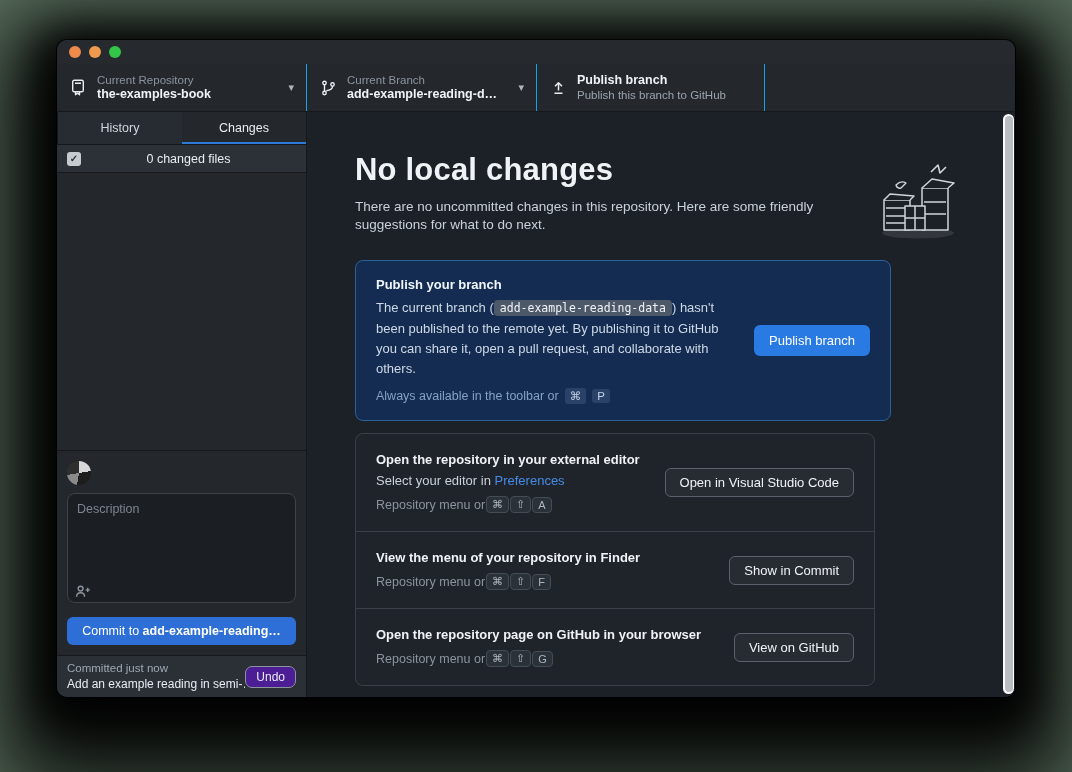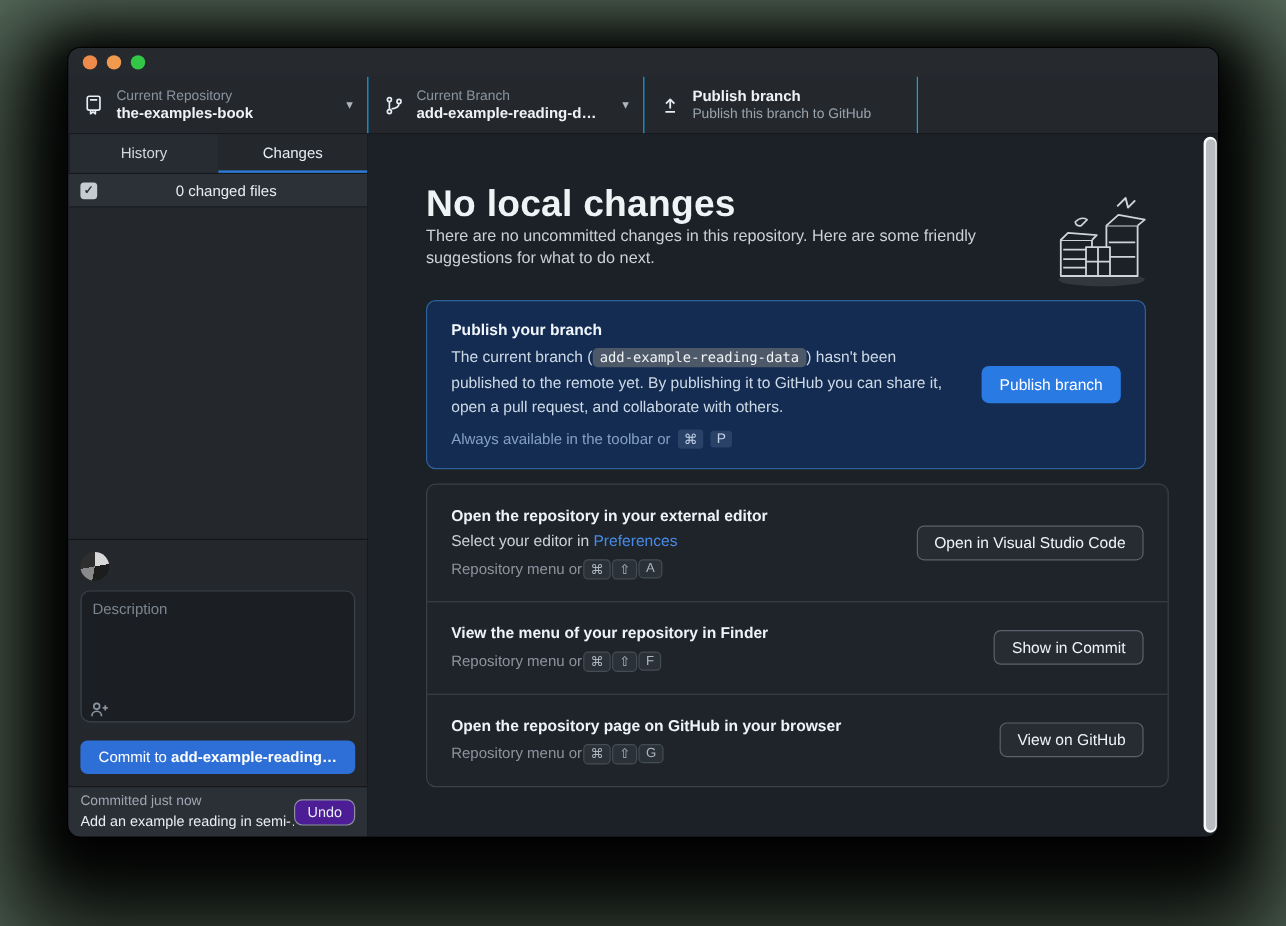--- a/index.html
+++ b/index.html
@@ -58,33 +58,33 @@
   .commit-btn { margin-top:10px; width:100%; height:28px; background:#2e6fd7; border:none; border-radius:6px; color:#fff; font-size:12.5px; cursor:pointer; font-family:"Liberation Sans", sans-serif; white-space:nowrap; overflow:hidden; }
   .commit-btn b { font-weight:bold; }
   .committed-row { flex:0 0 auto; height:42px; background:#2b3036; border-top:1px solid #15171b; display:flex; align-items:center; padding:0 10px; }
   .committed-text { flex:1; min-width:0; line-height:1.35; }
   .committed-status { font-size:11.5px; color:#9ea7b3; white-space:nowrap; }
   .committed-msg { font-size:12px; color:#e6edf3; white-space:nowrap; overflow:hidden; }
   .undo-btn { flex:0 0 auto; background:#4c1d95; border:1px solid #8b949e; border-radius:7px; color:#e6edf3; font-size:12px; padding:3px 10px; cursor:pointer; font-family:"Liberation Sans", sans-serif; }
   
   .main { flex:1; background:#1c2127; position:relative; padding:40px 60px 0 48px; min-width:0; }
   .h1 { font-size:31px; font-weight:700; color:#f0f3f6; letter-spacing:.2px; }
-  .subtitle { font-size:13.5px; color:#c9d1d9; max-width:520px; line-height:1.35; }
+  .subtitle { margin-top:10px; font-size:13.5px; color:#c9d1d9; max-width:520px; line-height:1.35; }
   .illustration { position:absolute; top:44px; right:53px; }
   
-  .publish-panel { margin-top:26px; width:600px; background:#142c52; border:1px solid #2e6098; border-radius:8px; padding:16px 20px; display:flex; align-items:center;justify-content:flex-end; }
+  .publish-panel { margin-top:26px; width:536px; background:#142c52; border:1px solid #2e6098; border-radius:8px; padding:16px 20px; display:flex; align-items:center;justify-content:flex-end; }
   .pp-text { flex:1; min-width:0; padding-right:16px; }
   .pp-title { font-size:13px; font-weight:bold; color:#f0f6fc; }
   .pp-body { margin-top:6px; font-size:13px; color:#cdd9e5; line-height:1.55; max-width:420px; }
   .chip { font-family:"DejaVu Sans Mono", monospace; font-size:11.5px; background:#4d5968; color:#f0f3f6; border-radius:4px; padding:1px 6px; }
   .pp-footer { margin-top:9px; font-size:12.5px; color:#85a0c2; display:flex; align-items:center; gap:6px; }
   .bluekey { background:rgba(99,125,160,.28); border-radius:3px; padding:1px 5px; font-size:11.5px; color:#c4d3e8; }
   .primary-btn { flex:0 0 auto; background:#2a7ae4; border:none; border-radius:6px; color:#fff; font-size:13px; padding:8px 15px; cursor:pointer; font-family:"Liberation Sans", sans-serif; }
   
-  .suggest-group { margin-top:12px; width:619px; border:1px solid #3a4048; border-radius:8px; background:#1f242b; }
+  .suggest-group { margin-top:12px; width:520px; border:1px solid #3a4048; border-radius:8px; background:#1f242b; }
   .suggest-row { display:flex; align-items:center; padding:18px 20px; }
   .suggest-row + .suggest-row { border-top:1px solid #3a4048; }
   .sr-text { flex:1; min-width:0; padding-right:14px; }
   .sr-title { font-size:13px; font-weight:bold; color:#f0f3f6; }
   .sr-line2 { margin-top:6px; font-size:13px; color:#c9d1d9; }
   .sr-link { color:#478be6; cursor:pointer; }
   .sr-keys { margin-top:8px; font-size:12.5px; color:#8b949e; display:flex; align-items:center; gap:1px; }
   .key { background:#2b3138; border:1px solid #444c54; border-radius:4px; color:#adb6c0; font-size:11px; padding:1px 5px; min-width:12px; text-align:center; }
   .secondary-btn { flex:0 0 auto; background:#272c33; border:1px solid #59626c; border-radius:6px; color:#f0f3f6; font-size:13px; padding:6px 14px; cursor:pointer; font-family:"Liberation Sans", sans-serif; white-space:nowrap; }
   

